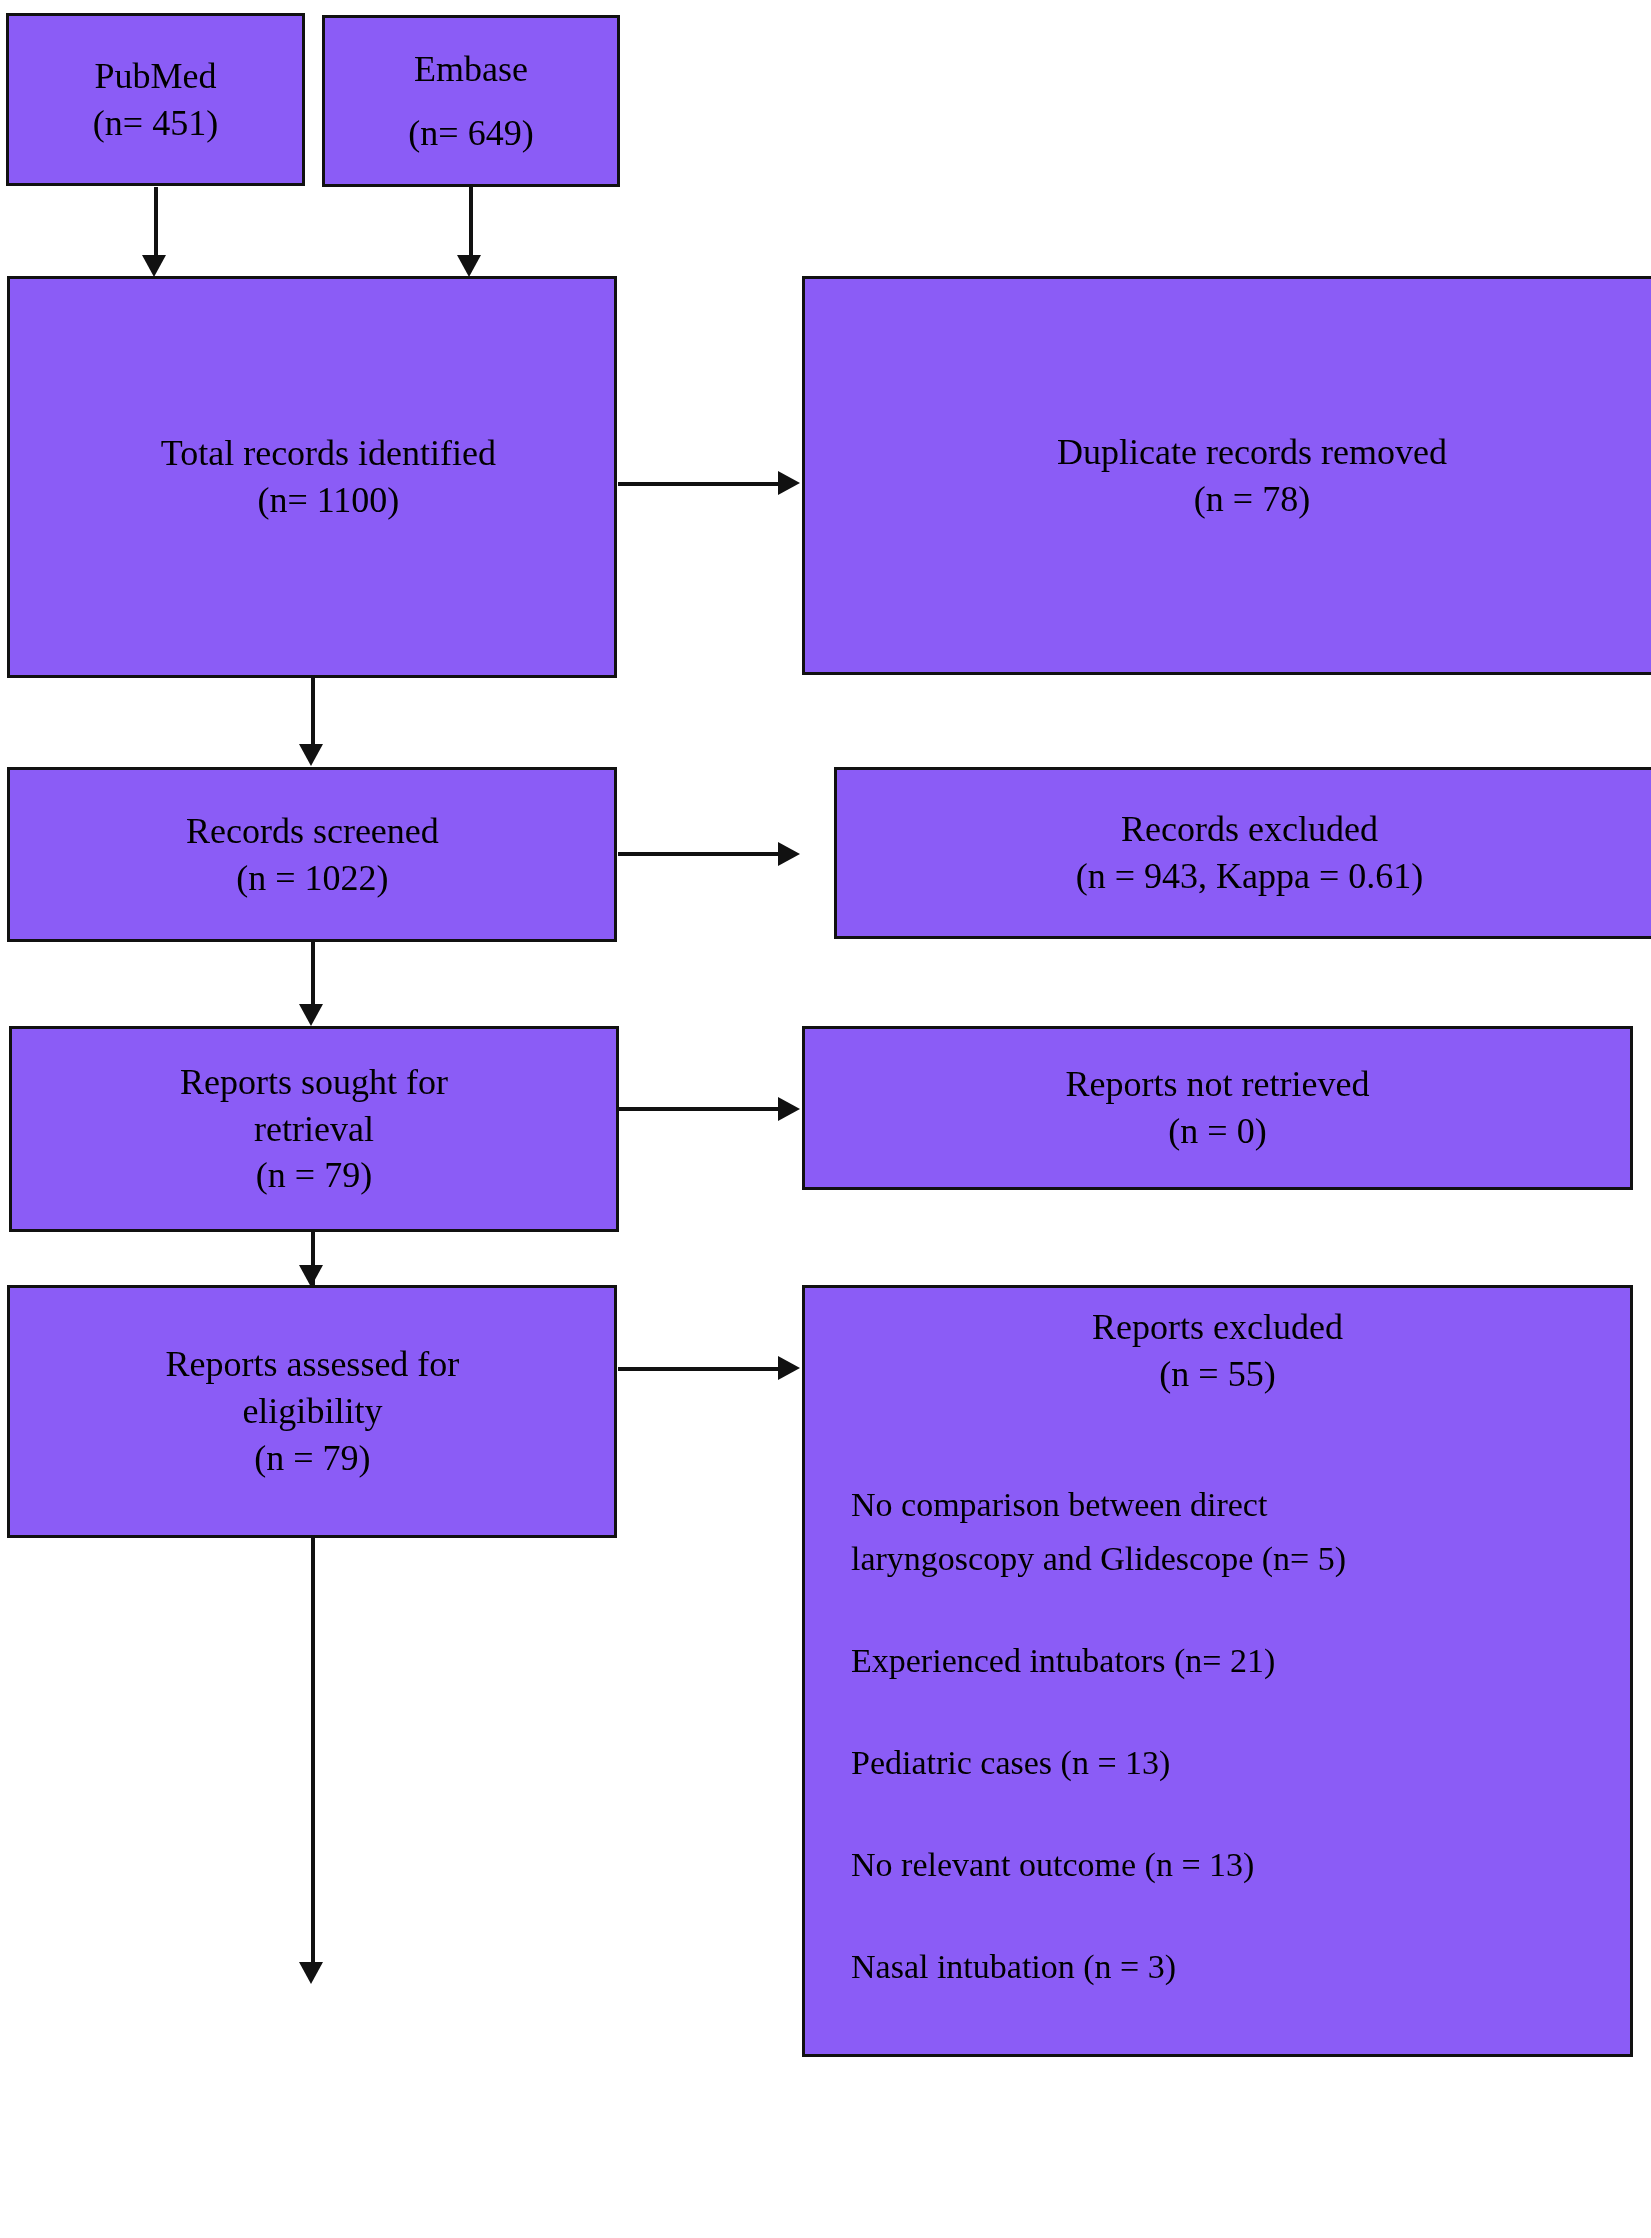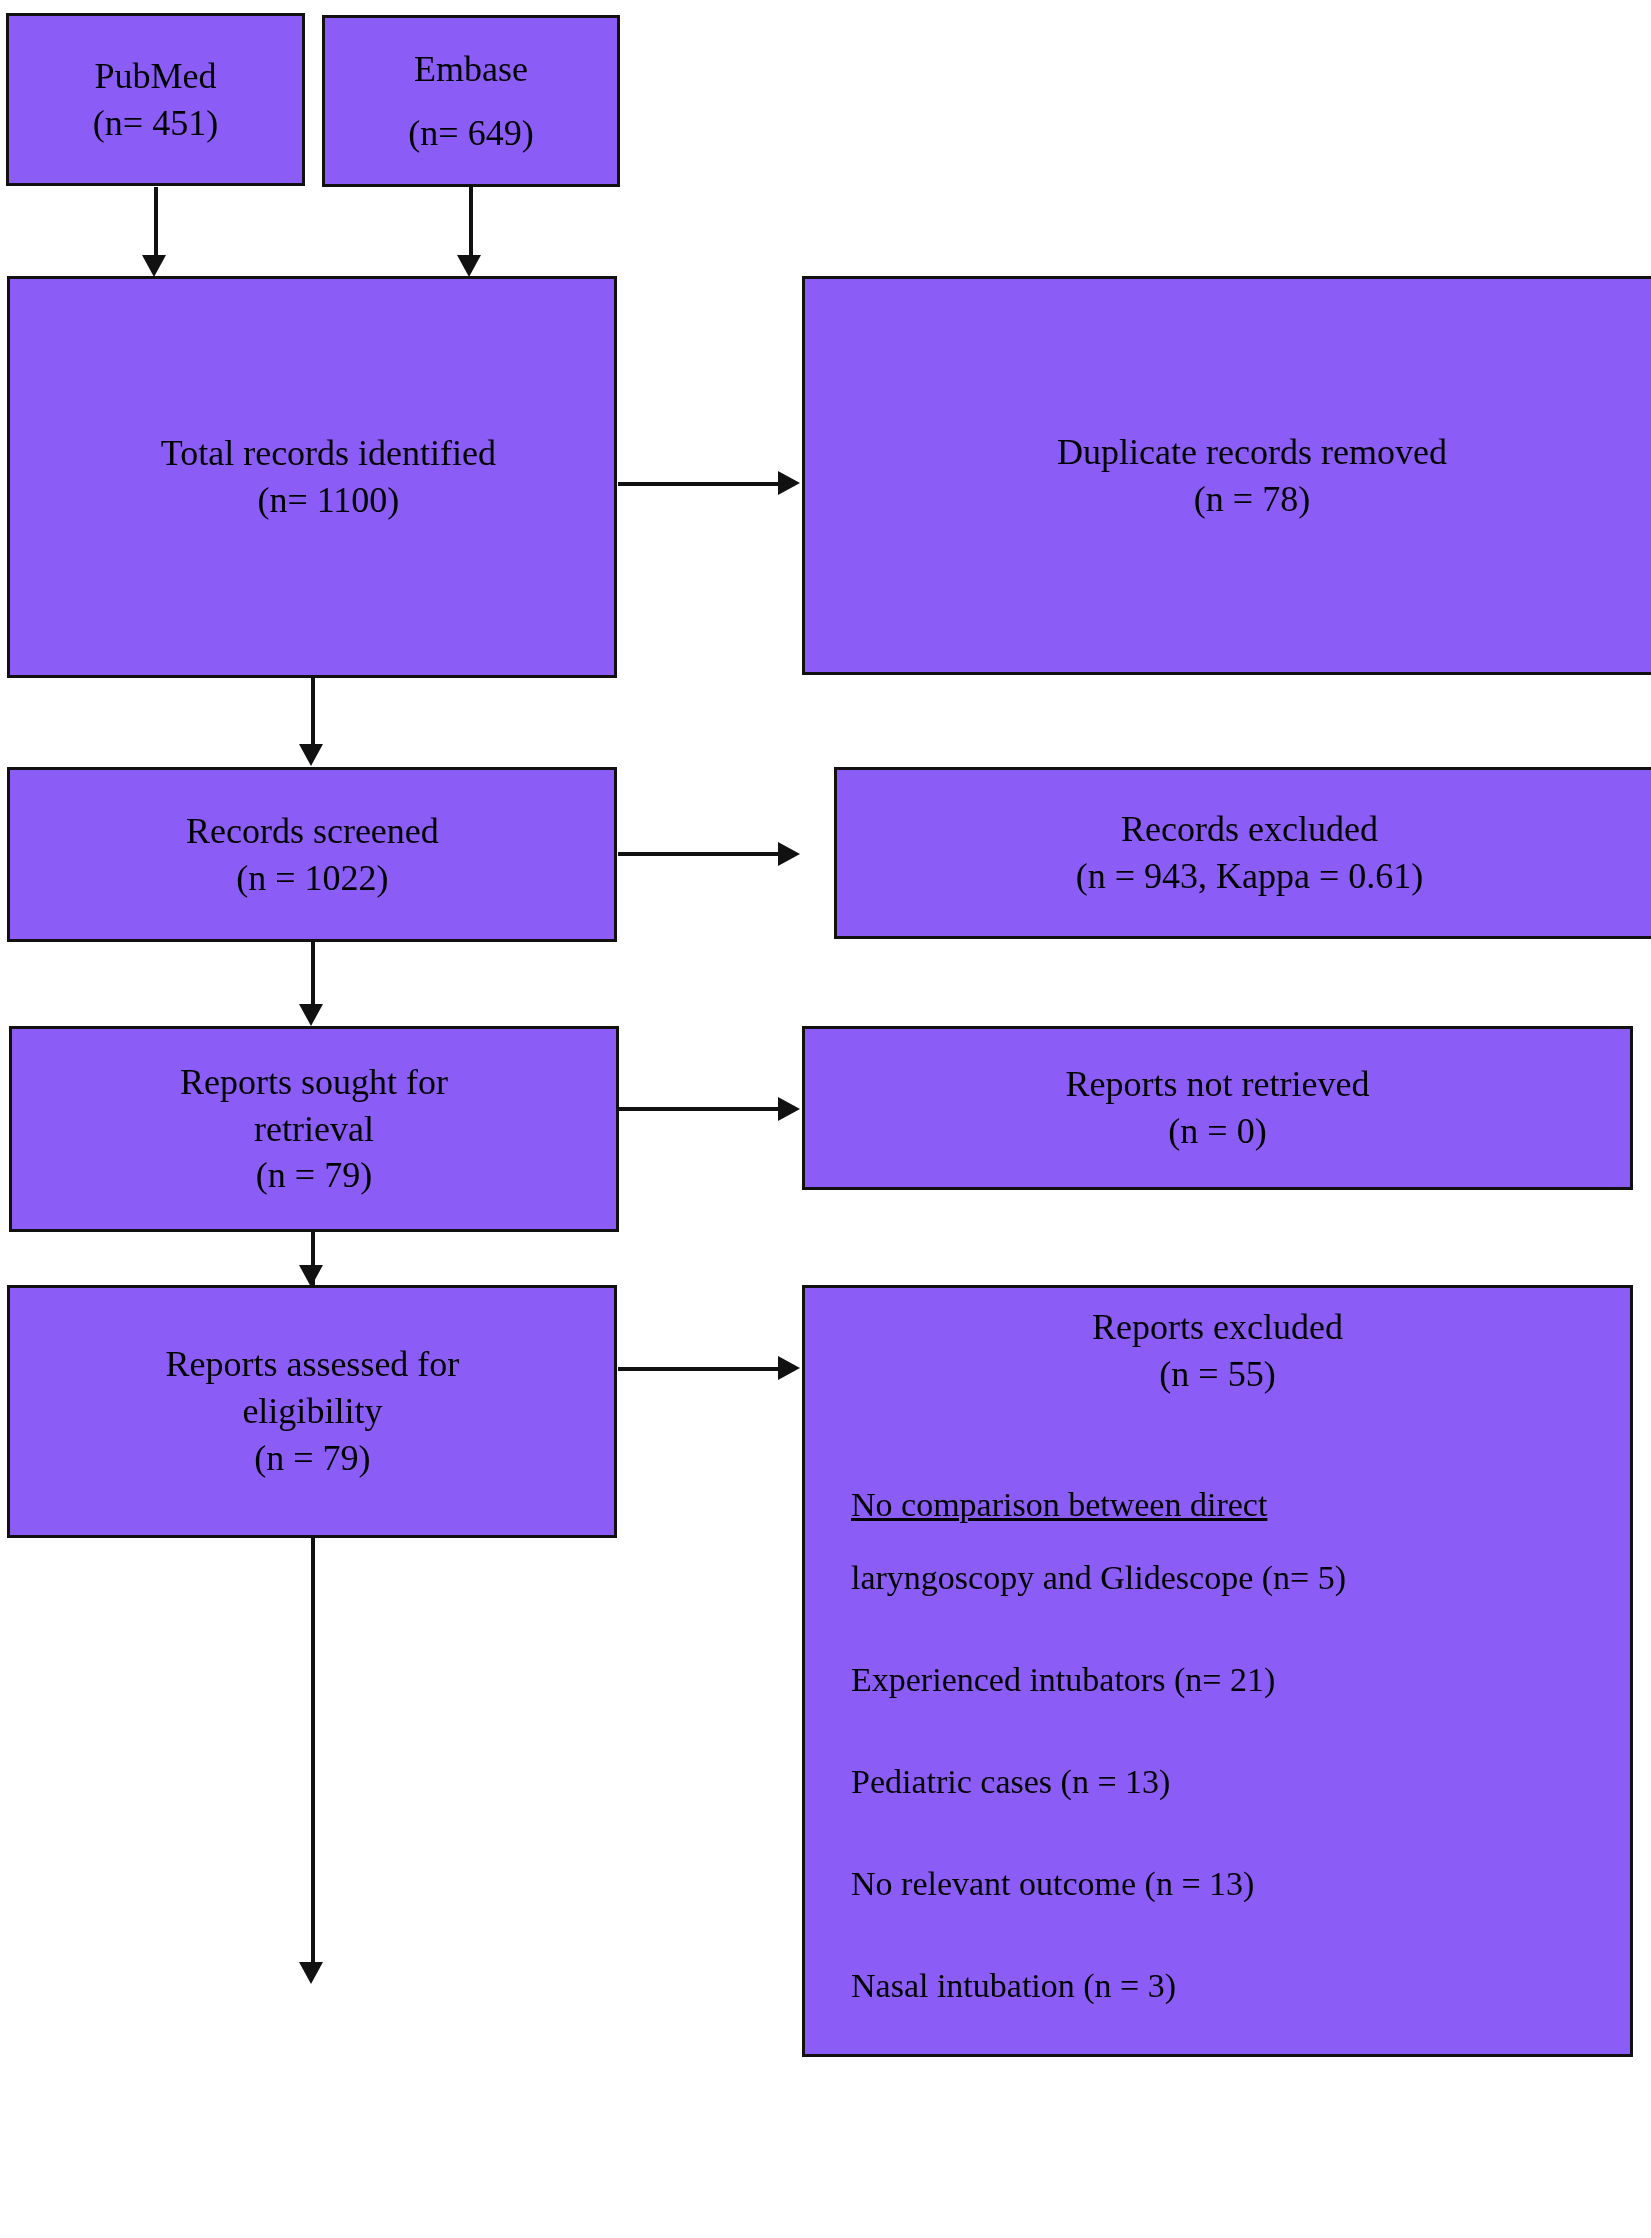--- a/index.html
+++ b/index.html
@@ -70,22 +70,21 @@
   }
   #box-exclbig .reason {
     font-size: 34px;
     line-height: 1.20;
     margin-bottom: 61px;
     white-space: nowrap;
     text-align: left;
   }
   #box-exclbig .reason.wrap {
     white-space: normal;
-    margin-bottom: 33px;
-    text-decoration: underline;
+    margin-bottom: 14px;
   }
   #box-exclbig .reason.cont {
     margin-bottom: 61px;
   }
 
   
   .vline {
     position: absolute;
     width: 3.7px;
     background: #111111;

